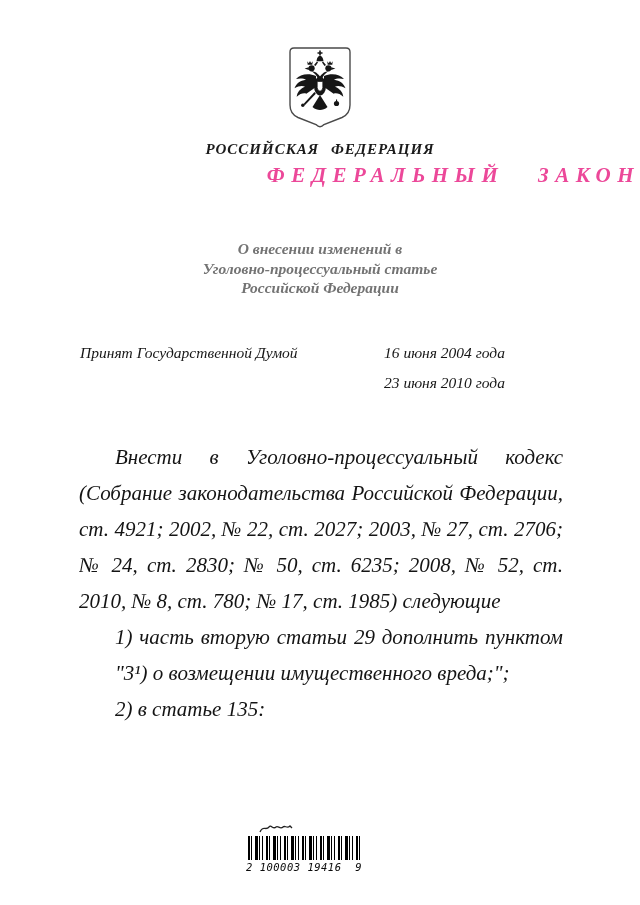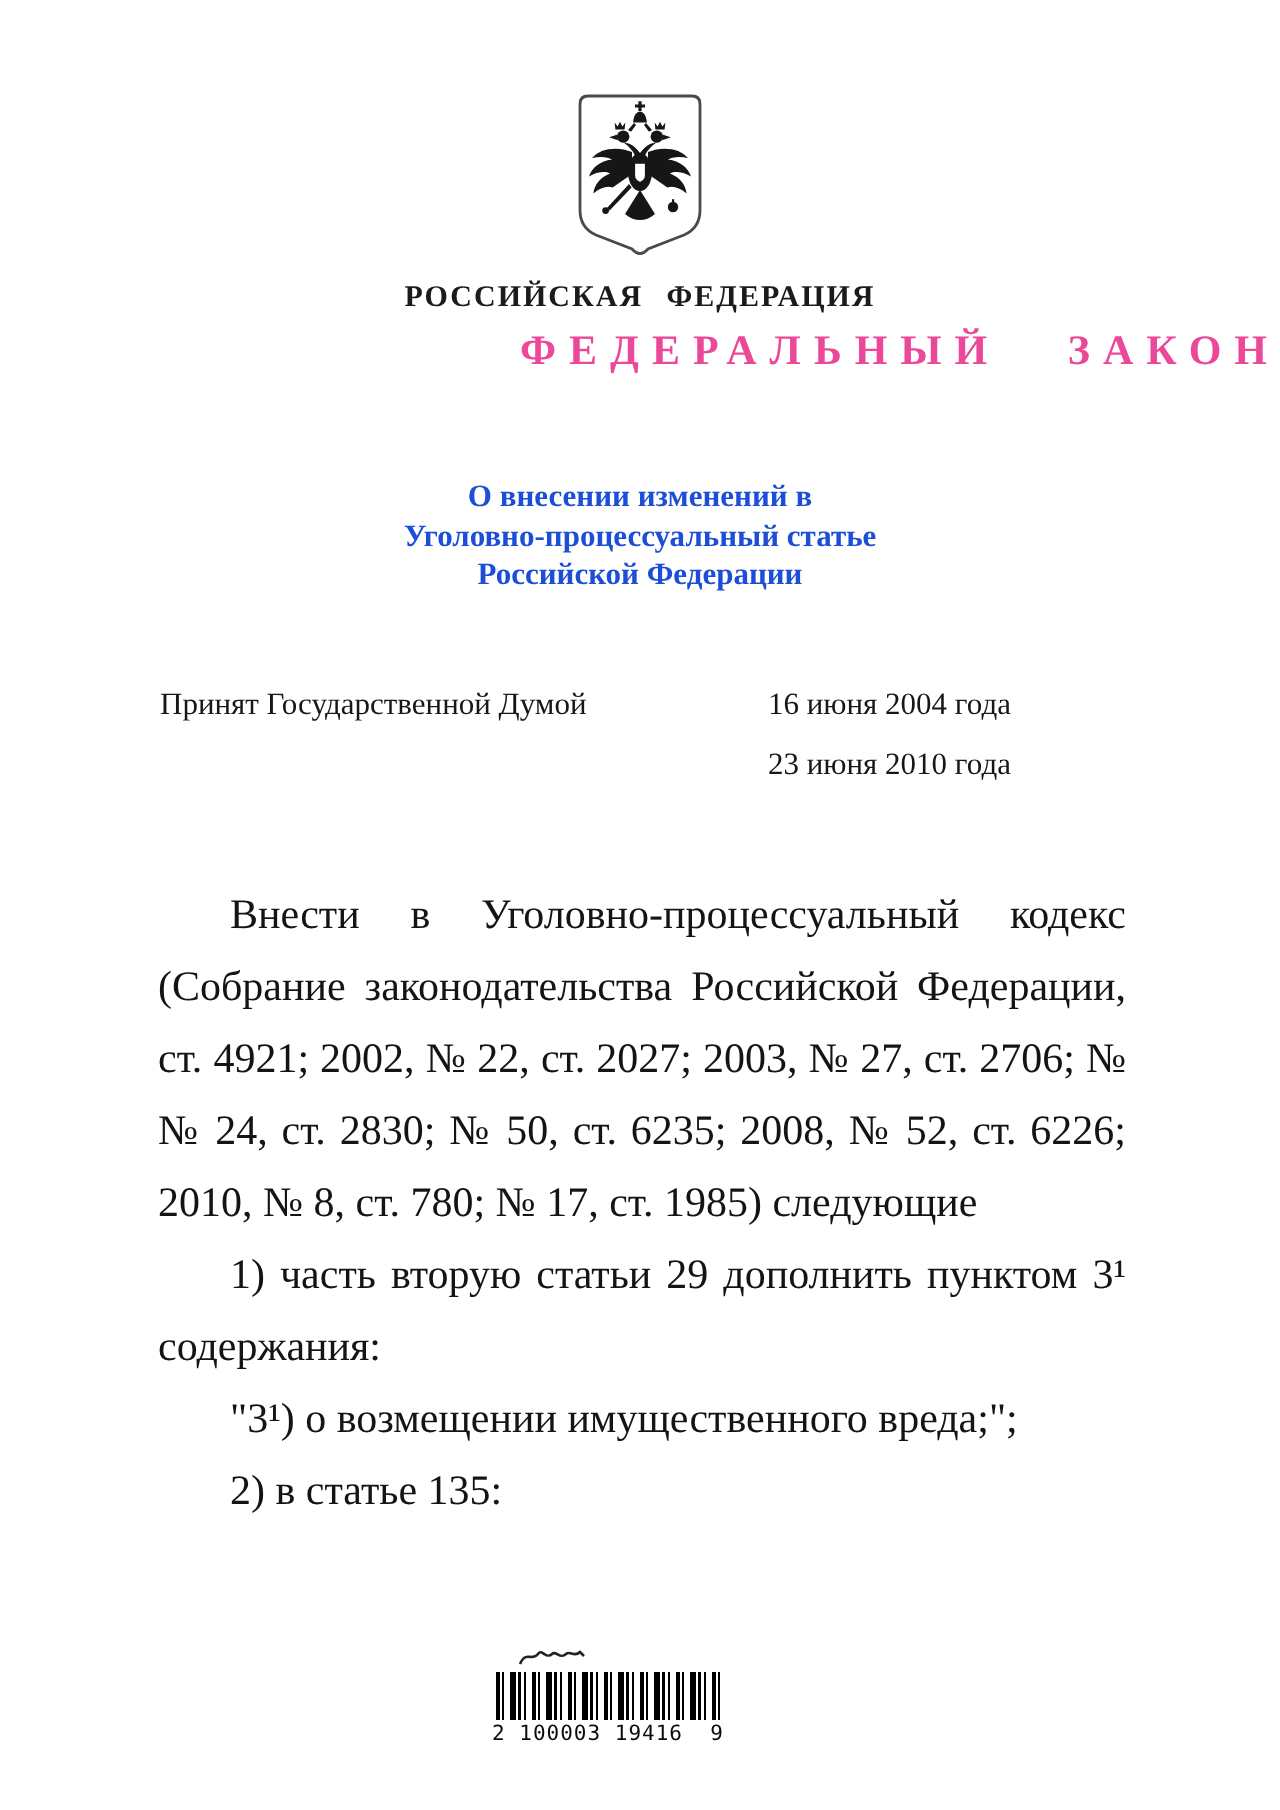--- a/index.html
+++ b/index.html
@@ -2,36 +2,36 @@
 <html><head>
 <meta charset="utf-8">
 <style>
   html,body{margin:0;padding:0;}
   body{
     width:640px;height:905px;background:#ffffff;
     font-family:"Liberation Serif","DejaVu Serif",serif;
     color:#171717;
     -webkit-font-smoothing:antialiased;
   }
-  .page{position:relative;width:640px;height:905px;background:#fff;overflow:hidden;}
+  .page{position:relative;width:640px;height:905px;background:#fff;overflow:hidden;font-style:italic;}
 
   .emblem{position:absolute;left:287px;top:46px;width:66px;height:86px;}
 
   .country{
     position:absolute;left:0;top:141px;width:640px;text-align:center;
     font-size:15px;font-weight:bold;letter-spacing:1px;word-spacing:7px;color:#1b1b1b;
   }
   .doctype{
     position:absolute;left:0;top:163px;width:640px;text-align:right;
     font-size:21px;font-weight:bold;letter-spacing:6.5px;word-spacing:22px;color:#ec4899;
   }
 
   .law-title{
     position:absolute;left:0;top:239px;width:640px;text-align:center;
-    font-size:15.5px;font-weight:bold;line-height:19.5px;color:#1d4ed8;
+    font-size:15.5px;font-weight:bold;line-height:19.5px;color:#737373;
   }
 
   .adopt-row{position:absolute;left:80px;width:460px;height:20px;font-size:15.5px;}
   .adopt-row .date{position:absolute;left:304px;top:0;}
   .row1{top:344px;}
   .row2{top:374px;}
 
   .body-text{
     position:absolute;left:79px;top:439px;width:484px;
     font-size:21px;line-height:36px;color:#141414;
@@ -106,21 +106,20 @@
     <span class="date">23 июня 2010 года</span>
   </div>
 
   <div class="body-text">
     <div class="bline indent">Внести в Уголовно-процессуальный кодекс Российской Федерации</div>
     <div class="bline">(Собрание законодательства Российской Федерации, 2001, № 52,</div>
     <div class="bline">ст. 4921; 2002, № 22, ст. 2027; 2003, № 27, ст. 2706; № 50, ст. 4847; 2007,</div>
     <div class="bline">№ 24, ст. 2830; № 50, ст. 6235; 2008, № 52, ст. 6226; 2009, № 52, ст. 6453;</div>
     <div class="bline left">2010, № 8, ст. 780; № 17, ст. 1985) следующие изменения:</div>
     <div class="bline indent">1) часть вторую статьи 29 дополнить пунктом 3¹ следующего</div>
-    <div class="bline left">содержания:</div>
     <div class="bline left indent">"3¹) о возмещении имущественного вреда;";</div>
     <div class="bline left indent">2) в статье 135:</div>
   </div>
 
   <div class="barcode-block">
     <svg class="scribble" width="36" height="14" viewBox="0 0 36 14">
       <path d="M2 10 C5 3 8 9 11 5 C13 2 15 8 18 5 C20 3 22 8 25 5 C27 3 29 7 32 4 L34 6" stroke="#222" fill="none" stroke-width="1.3"></path>
     </svg>
     <div class="stripes"></div>
     <div class="digits">2 100003 19416  9</div>

